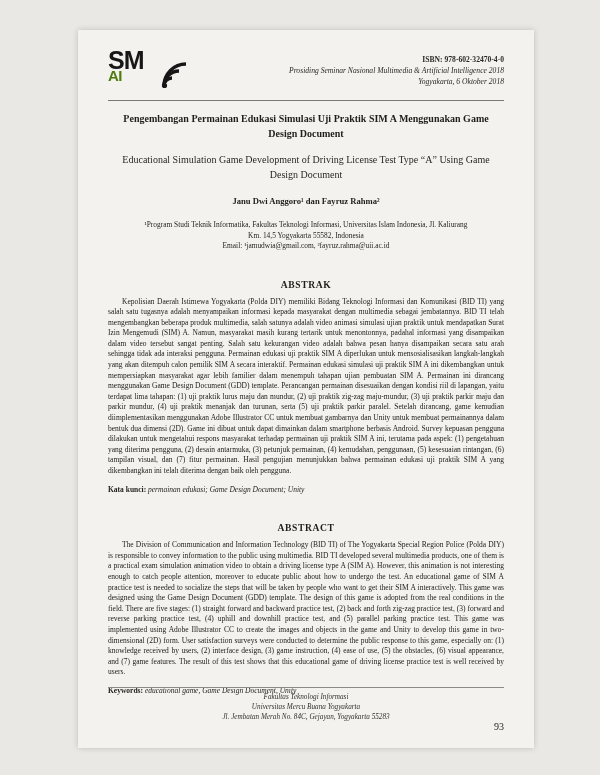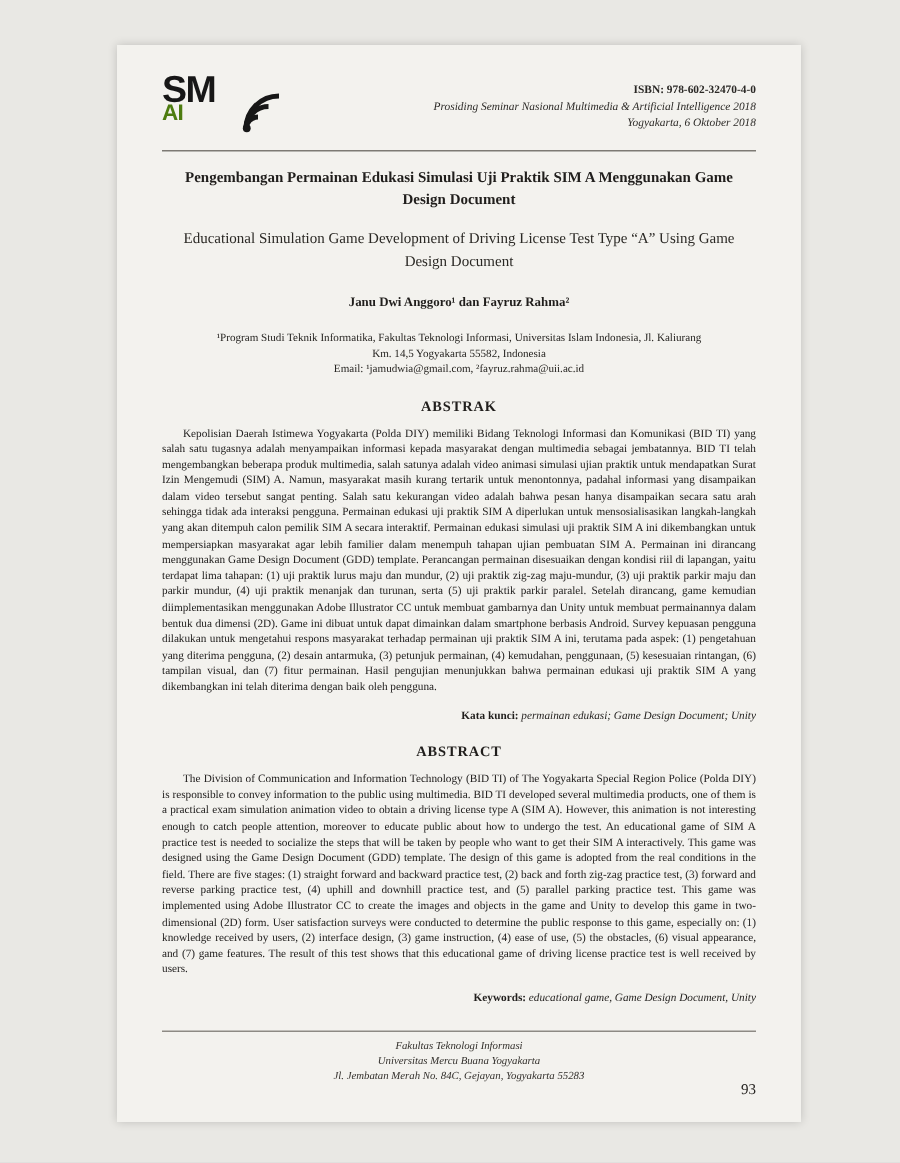--- a/index.html
+++ b/index.html
@@ -107,35 +107,35 @@
     font-size: 7.4px;
     line-height: 10.5px;
     margin-top: 14px;
     color: #262421;
   }
   .sect {
     text-align: center;
     font-weight: bold;
     font-size: 9.6px;
     letter-spacing: 0.6px;
-    margin: 14px 0 7px 0;
+    margin: 27px 0 7px 0;
   }
   p.body {
     font-size: 7.5px;
     line-height: 10.6px;
     text-align: justify;
     margin: 0;
     text-indent: 14px;
     color: #232120;
   }
   p.kw {
     font-size: 7.5px;
     line-height: 10.6px;
     margin: 8px 0 0 0;
-    text-align: right;
+    text-align: left;
   }
   p.kw b { font-weight: bold; }
   p.kw i { font-style: italic; }
   .abstract-en { margin-top: 2px; }
   .footer {
     position: absolute;
     left: 30px;
     right: 30px;
     bottom: 26px;
     text-align: center;

